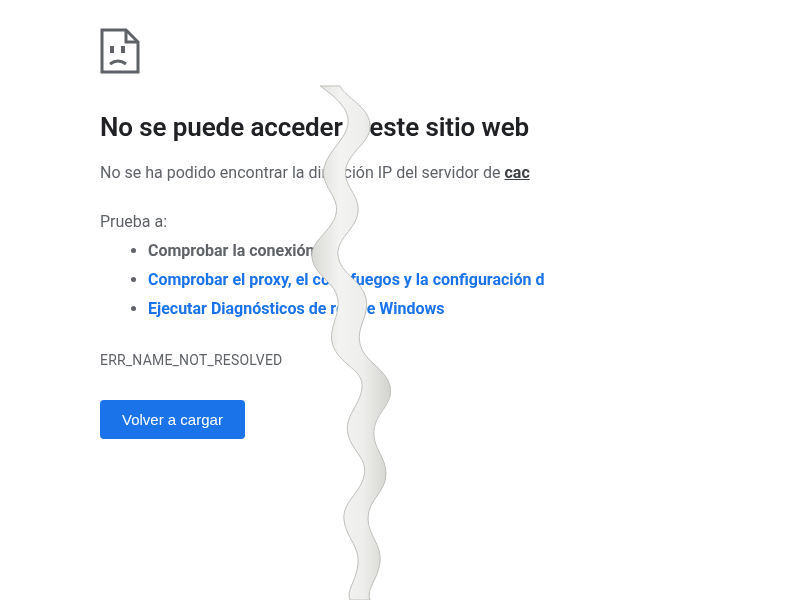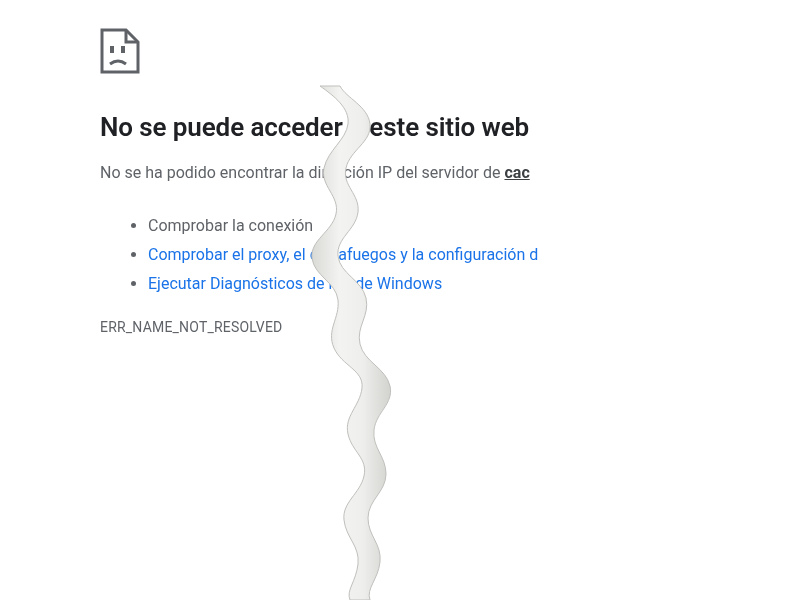--- a/index.html
+++ b/index.html
@@ -37,21 +37,22 @@
     }
     .subtitle b { color: #3c4043; font-weight: 700; text-decoration: underline; }
     .try-label {
       font-size: 16px;
       color: #5f6368;
       margin-bottom: 6px;
     }
     ul {
       list-style: disc;
       padding-left: 48px;
-      margin-bottom: 20px;
+      margin-bottom: 28px;
+      font-weight: bold;
     }
     li {
       font-size: 16px;
       color: #5f6368;
       line-height: 1.8;
     }
     li a, li .linkish {
       color: #1a73e8;
       text-decoration: none;
       cursor: pointer;
@@ -96,35 +97,37 @@
       <path d="M10 36 Q18 30 26 36" fill="none" stroke="#5f6368" stroke-width="3"></path>
     </svg>
   </div>
 
   <h1>No se puede acceder a este sitio web</h1>
 
   <p class="subtitle">
     <span>No se ha podido encontrar la dirección IP del servidor de </span><b>cac</b>
   </p>
 
+  <p class="try-label">Prueba a:</p>
 
   <ul>
     <li>
       <span>Comprobar la conexión</span>
     </li>
     <li>
       <a href="#" class="linkish">Comprobar el proxy, el cortafuegos y la configuración d</a>
     </li>
     <li>
       <a href="#" class="linkish">Ejecutar Diagnósticos de red de Windows</a>
     </li>
   </ul>
 
   <div class="err-code">ERR_NAME_NOT_RESOLVED</div>
 
+  <button class="reload-btn">Volver a cargar</button>
 </div>
 
 <svg class="tear" viewBox="0 0 800 600" preserveAspectRatio="none">
   <defs>
     <linearGradient id="tearShade" x1="0" y1="0" x2="1" y2="0">
       <stop offset="0%" stop-color="#d9d9d6"></stop>
       <stop offset="35%" stop-color="#f3f3f1"></stop>
       <stop offset="65%" stop-color="#eeeeec"></stop>
       <stop offset="100%" stop-color="#d2d2cf"></stop>
     </linearGradient>

